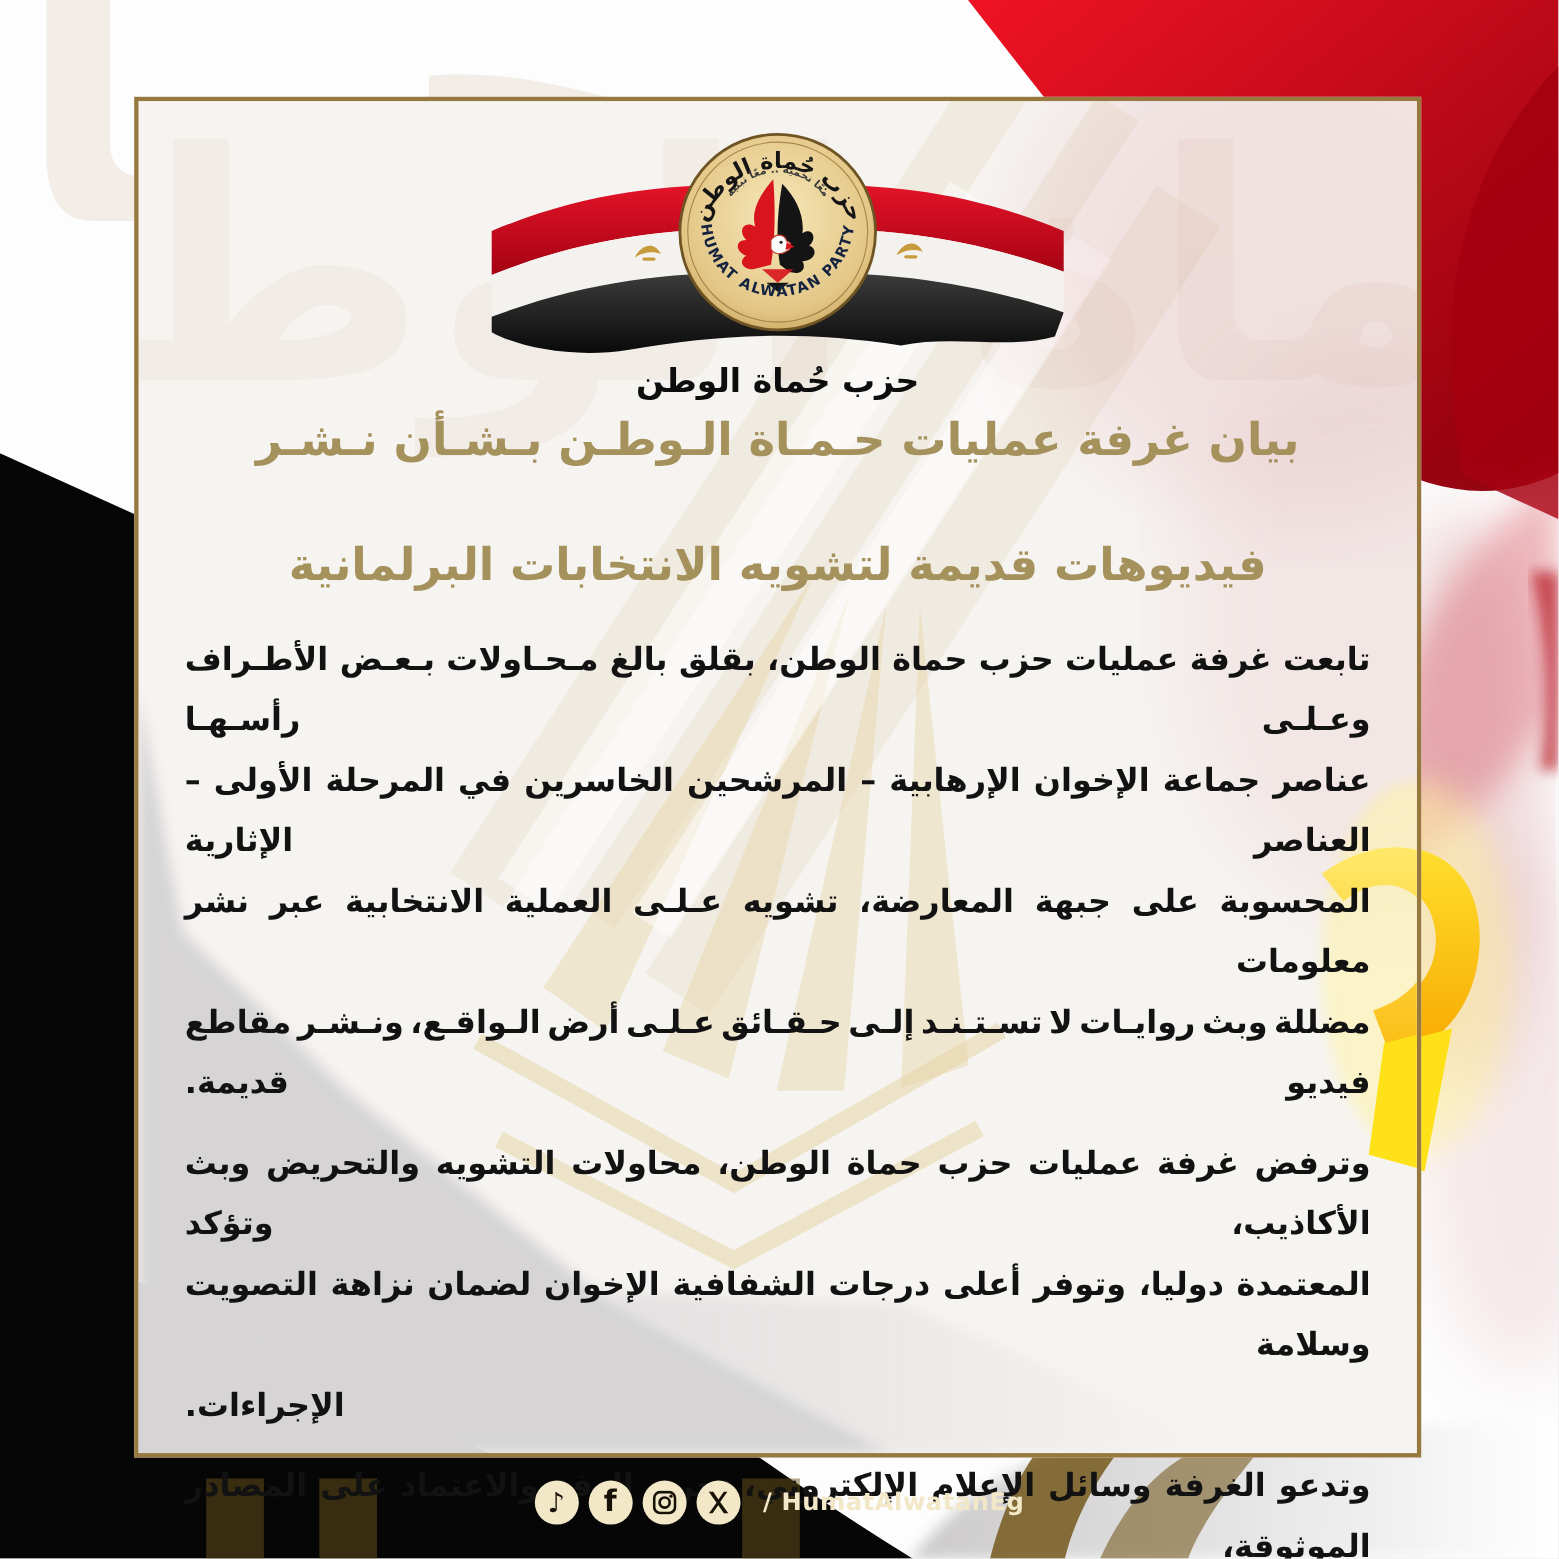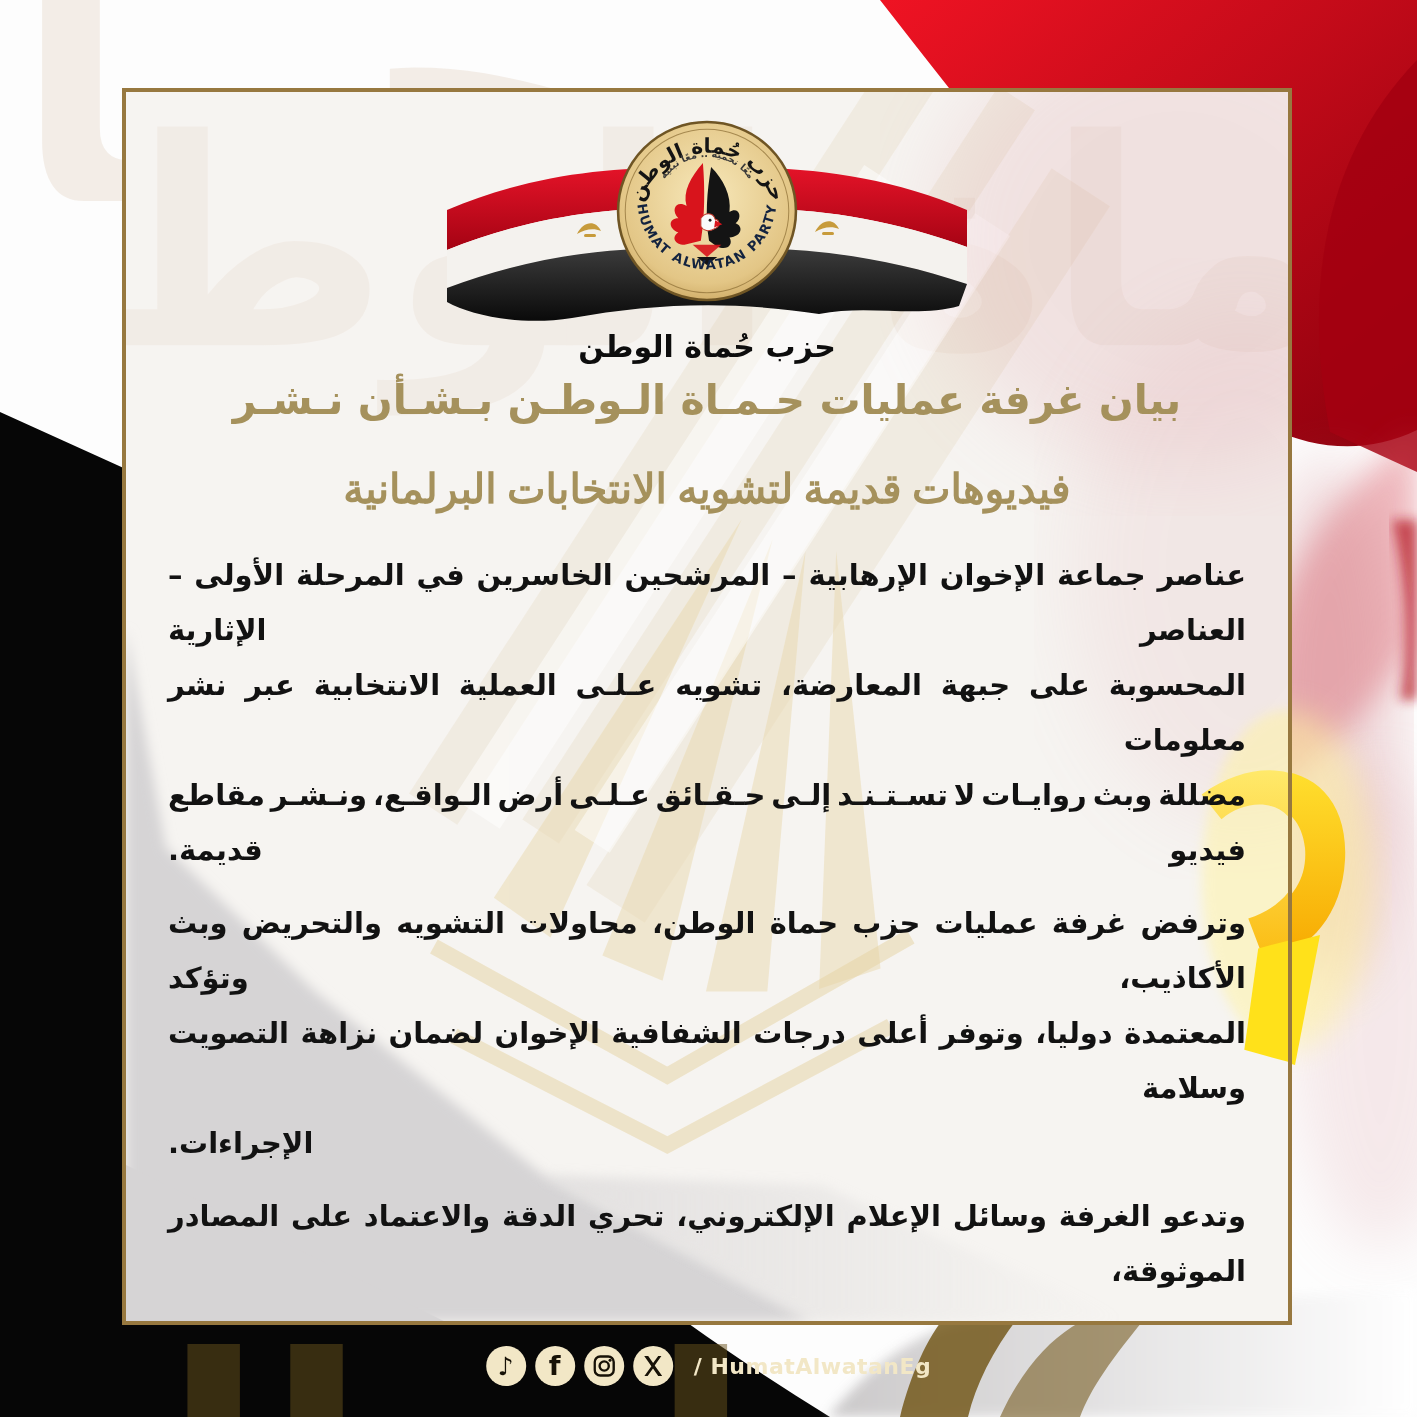--- a/index.html
+++ b/index.html
@@ -14,21 +14,21 @@
          border:4px solid #97783f;background:#f6f4f1;z-index:3;}
   .panel-art{position:absolute;inset:0;width:100%;height:100%;}
   .panel-content{position:relative;z-index:2;height:100%;box-sizing:border-box;padding:0 42px;}
   .logo-wrap{position:relative;height:237px;}
   .flag-svg{position:absolute;left:50%;top:58px;transform:translateX(-50%);}
   .badge-svg{position:absolute;left:50%;top:26px;transform:translateX(-50%);}
   .party-name{text-align:center;direction:rtl;font-size:30px;font-weight:bold;color:#0d0d0d;}
   .title{direction:rtl;text-align:center;font-weight:bold;color:#a5915c;font-size:41px;
          white-space:nowrap;line-height:1.2;}
   .title.l1{margin-top:12px;}
-  .title.l2{margin-top:40px;font-family:Liberation Serif, serif;}
+  .title.l2{margin-top:64px;}
   .body{direction:rtl;margin-top:34px;font-weight:bold;color:#121212;font-size:29px;}
   .para{margin:0 0 18px 0;}
   .bline{line-height:55px;text-align:justify;text-align-last:justify;word-spacing:-2px;}
   .bline.last-left{text-align-last:left;}
   .bline.tight{word-spacing:-5px;}
   
   .footer{position:absolute;left:50%;top:1346px;transform:translateX(-50%);z-index:4;
           display:flex;align-items:center;gap:9px;}
   .sicon{width:40px;height:40px;border-radius:50%;background:#f2e7c6;color:#171207;
          display:flex;align-items:center;justify-content:center;font-weight:bold;}
@@ -214,20 +214,21 @@
         </svg>
       </div>
 
       <div class="party-name">حزب حُماة الوطن</div>
 
       <div class="title l1">بيان غرفة عمليات حـمـاة الـوطـن بـشـأن نـشـر</div>
       <div class="title l2">فيديوهات قديمة لتشويه الانتخابات البرلمانية</div>
 
       <div class="body">
         <div class="para">
+          <div class="bline">تابعت غرفة عمليات حزب حماة الوطن، بقلق بالغ مـحـاولات بـعـض الأطـراف وعـلـى رأسـهـا</div>
           <div class="bline tight">عناصر جماعة الإخوان الإرهابية – المرشحين الخاسرين في المرحلة الأولى – العناصر الإثارية</div>
           <div class="bline">المحسوبة على جبهة المعارضة، تشويه عـلـى العملية الانتخابية عبر نشر معلومات</div>
           <div class="bline tight">مضللة وبث روايـات لا تسـتـنـد إلـى حـقـائق عـلـى أرض الـواقـع، ونـشـر مقاطع فيديو قديمة.</div>
         </div>
         <div class="para">
           <div class="bline">وترفض غرفة عمليات حزب حماة الوطن، محاولات التشويه والتحريض وبث الأكاذيب، وتؤكد</div>
           <div class="bline">المعتمدة دوليا، وتوفر أعلى درجات الشفافية الإخوان لضمان نزاهة التصويت وسلامة</div>
           <div class="bline last-left">الإجراءات.</div>
         </div>
         <div class="para">

